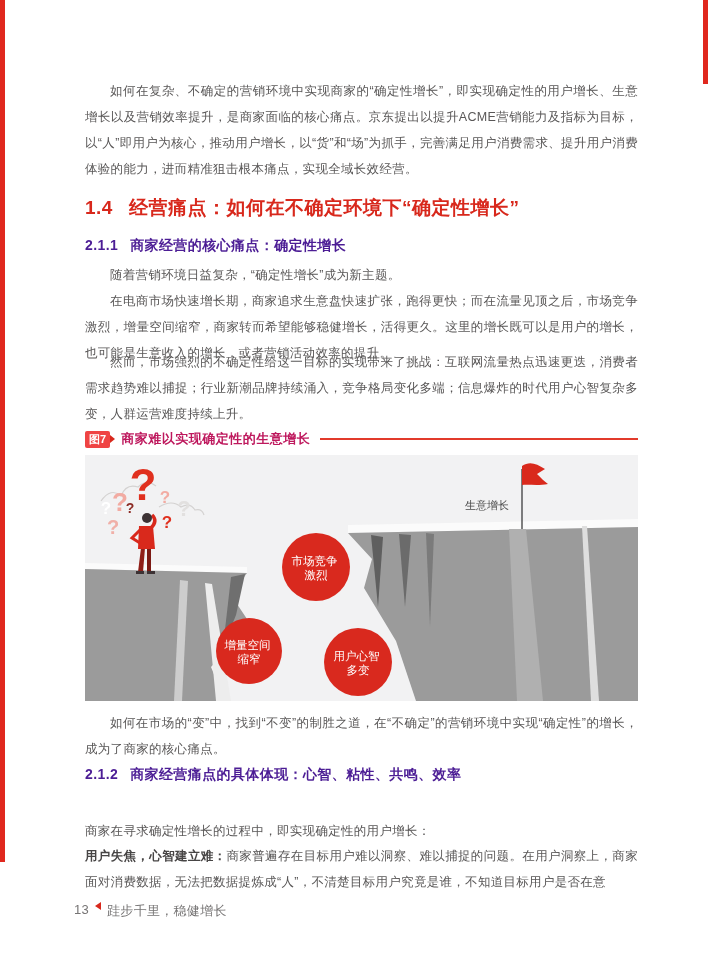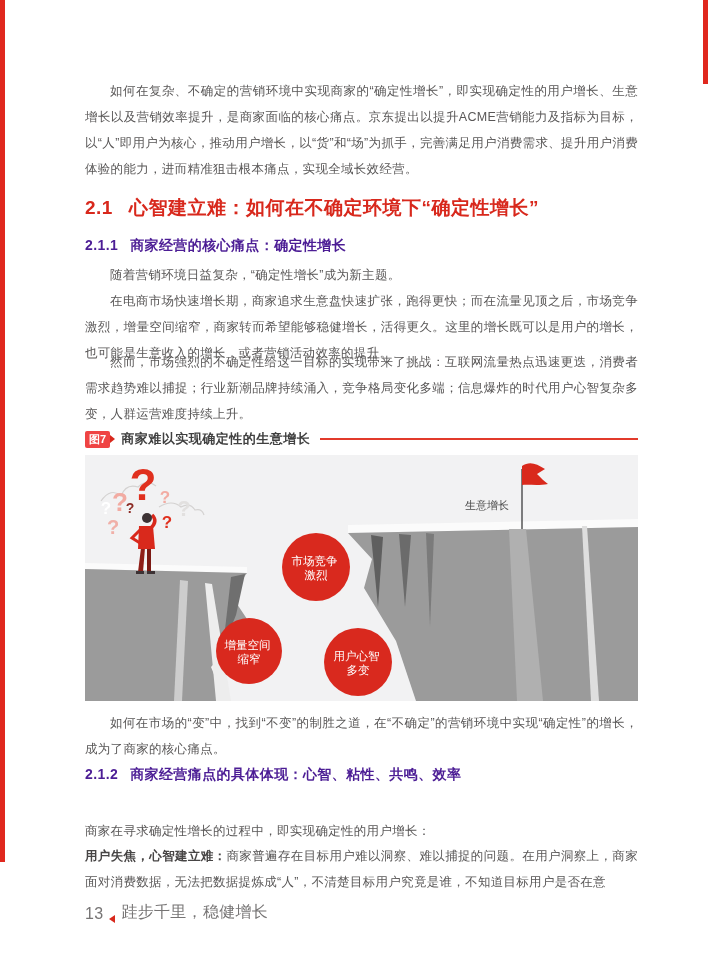--- a/index.html
+++ b/index.html
@@ -19,40 +19,40 @@
   .h2 .ht{margin-left:16px;}
   .h3{font-size:14px;font-weight:bold;color:#4c1d95;letter-spacing:0.4px;margin:0;}
   .h3 .ht{margin-left:12px;}
   .caption{display:flex;align-items:center;height:20px;}
   .badge{
     background:#ef4444;color:#fff;font-size:11px;font-weight:bold;
     padding:2px 4px 3px 4px;border-radius:2px;line-height:12px;flex:0 0 auto;
   }
   .badge-arrow{width:0;height:0;border-top:4px solid transparent;border-bottom:4px solid transparent;
     border-left:5px solid #d8281c;margin-right:6px;flex:0 0 auto;}
-  .cap-title{font-size:13px;font-weight:bold;color:#404040;letter-spacing:0.5px;flex:0 0 auto;}
+  .cap-title{font-size:13px;font-weight:bold;color:#be185d;letter-spacing:0.5px;flex:0 0 auto;}
   .cap-rule{flex:1 1 auto;height:2px;background:#e23a2b;margin-left:10px;}
   .figure-box{position:absolute;left:85px;top:455px;width:553px;height:246px;background:#f2f2f3;}
   .lead{font-weight:bold;color:#474545;}
-  .footer{position:absolute;left:85px;top:902px;display:flex;align-items:flex-end;
-    font-size:16px;color:#767474;letter-spacing:0.3px;}
+  .footer{position:absolute;left:74px;top:902px;display:flex;align-items:flex-start;
+    font-size:13px;color:#767474;letter-spacing:0.3px;}
   .footer .num{margin-right:6px;}
   .tri-left{width:0;height:0;border-top:4px solid transparent;border-bottom:4px solid transparent;
     border-right:6px solid #d8281c;margin-right:6px;}
 </style>
 </head>
 <body>
 
 <div class="page">
   <div class="edge-left"></div>
   <div class="edge-topright"></div>
 
   <p class="blk para indent" style="top:78px;">如何在复杂、不确定的营销环境中实现商家的“确定性增长”，即实现确定性的用户增长、生意增长以及营销效率提升，是商家面临的核心痛点。京东提出以提升ACME营销能力及指标为目标，以“人”即用户为核心，推动用户增长，以“货”和“场”为抓手，完善满足用户消费需求、提升用户消费体验的能力，进而精准狙击根本痛点，实现全域长效经营。</p>
 
-  <h2 class="blk h2" style="top:195px;"><span>2.1</span><span class="ht">心智建立难：如何在不确定环境下“确定性增长”</span></h2>
+  <h2 class="blk h2" style="top:195px;"><span>1.4</span><span class="ht">经营痛点：如何在不确定环境下“确定性增长”</span></h2>
 
   <h3 class="blk h3" style="top:237px;"><span>2.1.1</span><span class="ht">商家经营的核心痛点：确定性增长</span></h3>
 
   <p class="blk para indent" style="top:262px;">随着营销环境日益复杂，“确定性增长”成为新主题。</p>
 
   <p class="blk para indent" style="top:288px;">在电商市场快速增长期，商家追求生意盘快速扩张，跑得更快；而在流量见顶之后，市场竞争激烈，增量空间缩窄，商家转而希望能够稳健增长，活得更久。这里的增长既可以是用户的增长，也可能是生意收入的增长，或者营销活动效率的提升。</p>
 
   <p class="blk para indent" style="top:349px;">然而，市场强烈的不确定性给这一目标的实现带来了挑战：互联网流量热点迅速更迭，消费者需求趋势难以捕捉；行业新潮品牌持续涌入，竞争格局变化多端；信息爆炸的时代用户心智复杂多变，人群运营难度持续上升。</p>
 
   <div class="blk caption" style="top:429px;">

